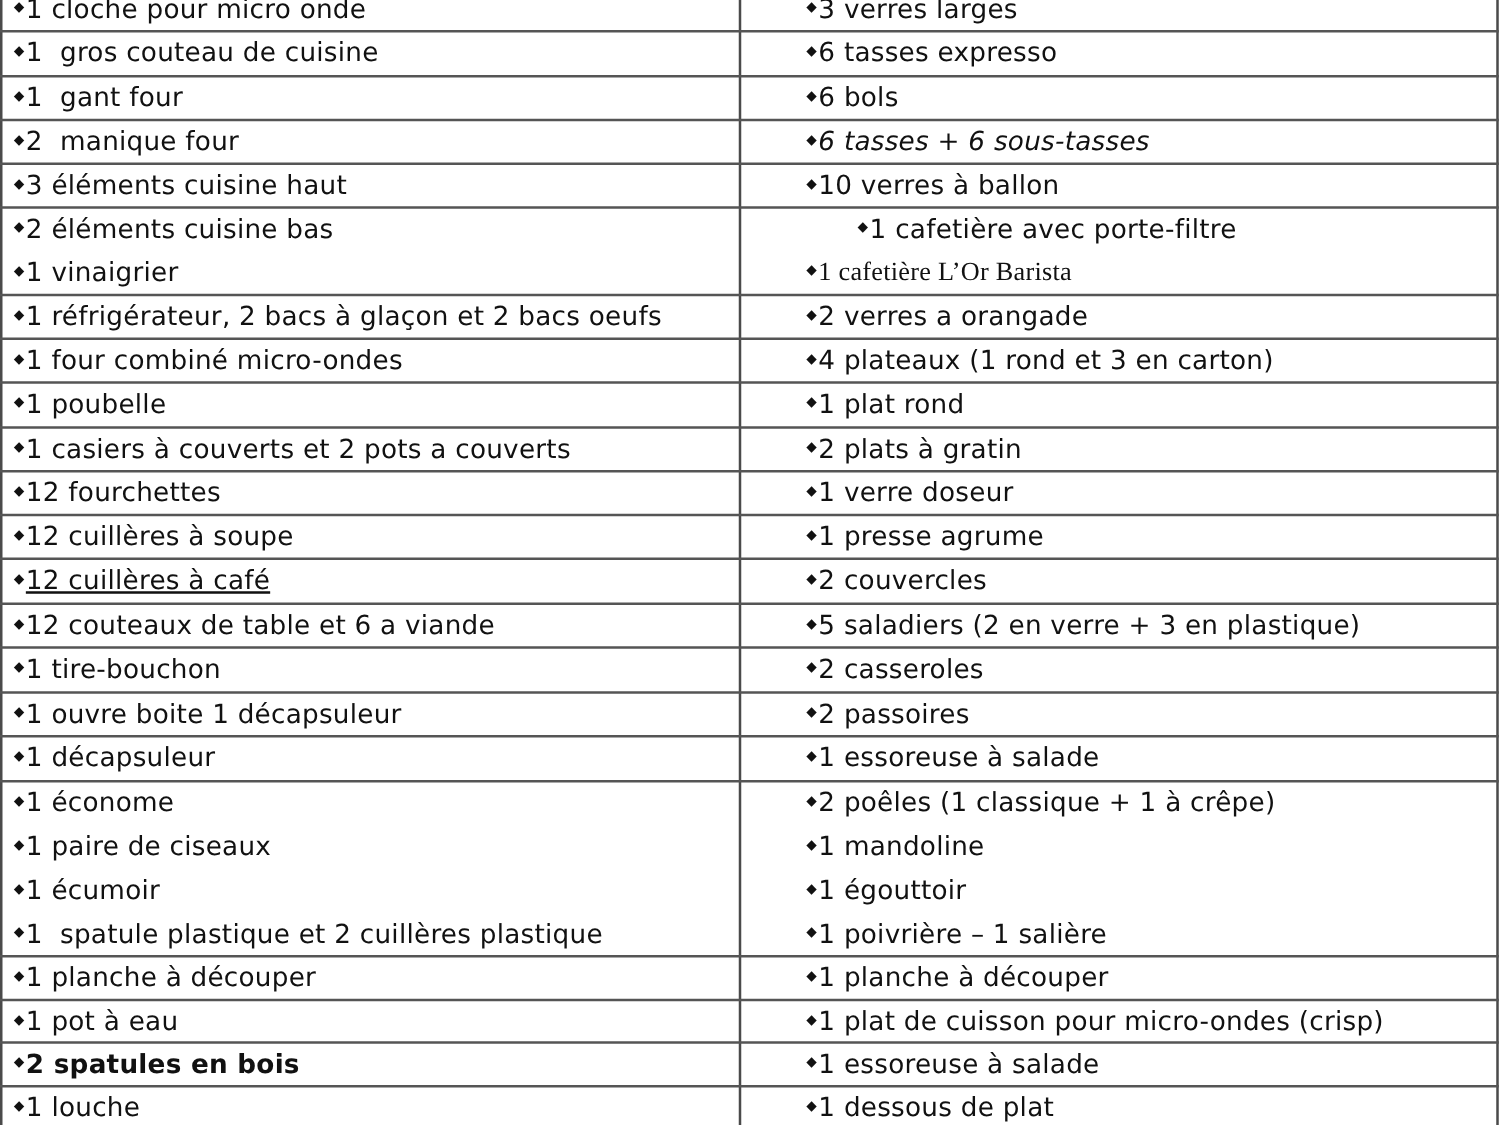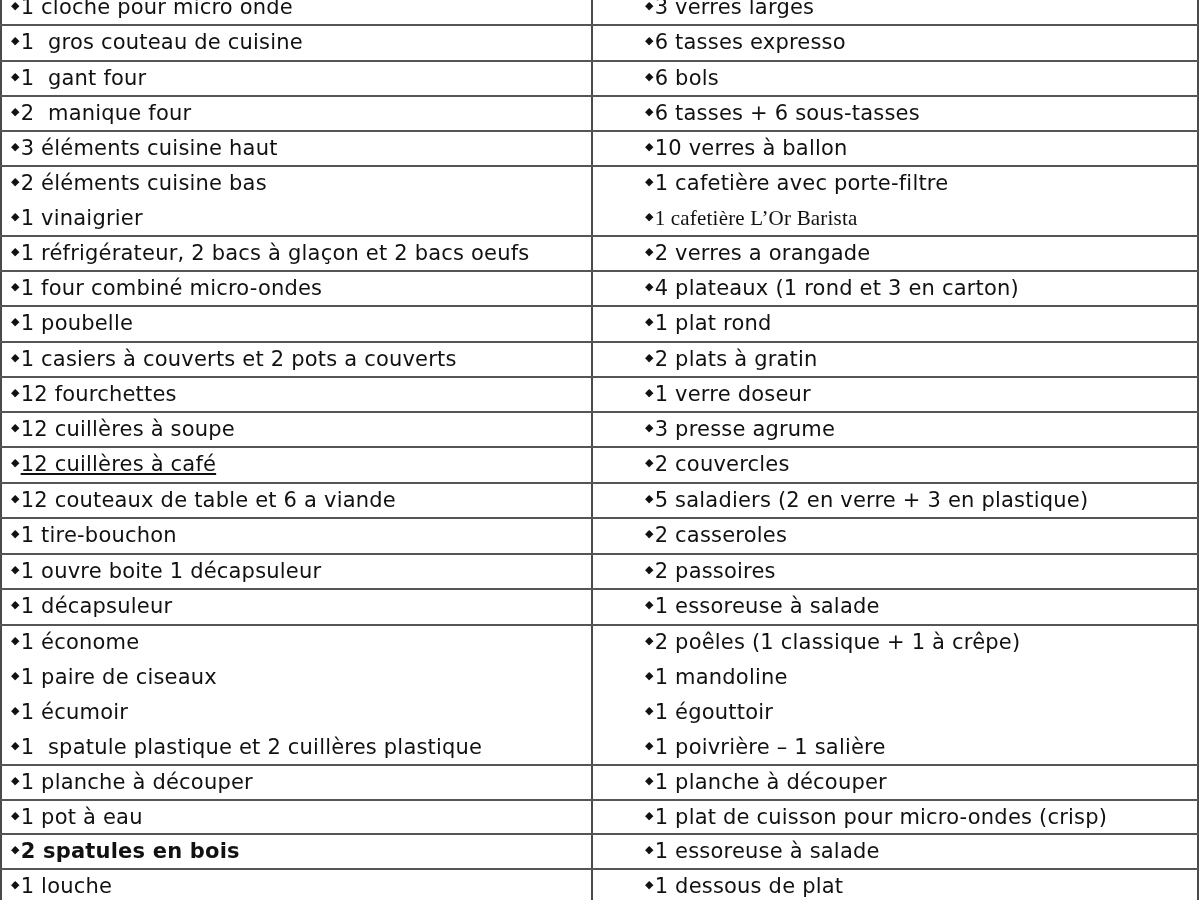--- a/index.html
+++ b/index.html
@@ -156,46 +156,46 @@
     <div class="cell" style="top: -10px; left: 645px; width: 540px;">
       <div class="line" style="top: -2px;"><span class="bullet">◆</span><span>3 verres larges</span></div>
     </div>
     <div class="cell" style="top: 25px; left: 645px; width: 540px;">
       <div class="line" style="top: -2px;"><span class="bullet">◆</span><span>6 tasses expresso</span></div>
     </div>
     <div class="cell" style="top: 61px; left: 645px; width: 540px;">
       <div class="line" style="top: -2px;"><span class="bullet">◆</span><span>6 bols</span></div>
     </div>
     <div class="cell" style="top: 96px; left: 645px; width: 540px;">
-      <div class="line" style="top: -2px;"><span class="bullet">◆</span><span>6 tasses + 6 sous-tasses</span></div>
+      <div class="line" style="top: -2px; font-style: italic;"><span class="bullet">◆</span><span>6 tasses + 6 sous-tasses</span></div>
     </div>
     <div class="cell" style="top: 131px; left: 645px; width: 540px;">
       <div class="line" style="top: -2px;"><span class="bullet">◆</span><span>10 verres à ballon</span></div>
     </div>
     <div class="cell" style="top: 166px; left: 645px; width: 540px;">
-      <div class="line" style="top: -2px;"><span class="bullet">◆</span><span>1 cafetière avec porte-filtre</span></div>
+      <div class="line" style="top: -2px; margin-left: 41px;"><span class="bullet">◆</span><span>1 cafetière avec porte-filtre</span></div>
       <div class="line" style="top: 33px; font-family: Liberation Serif, serif;"><span class="bullet">◆</span><span>1 cafetière L’Or Barista</span></div>
     </div>
     <div class="cell" style="top: 236px; left: 645px; width: 540px;">
       <div class="line" style="top: -2px;"><span class="bullet">◆</span><span>2 verres a orangade</span></div>
     </div>
     <div class="cell" style="top: 271px; left: 645px; width: 540px;">
       <div class="line" style="top: -2px;"><span class="bullet">◆</span><span>4 plateaux (1 rond et 3 en carton)</span></div>
     </div>
     <div class="cell" style="top: 306px; left: 645px; width: 540px;">
       <div class="line" style="top: -2px;"><span class="bullet">◆</span><span>1 plat rond</span></div>
     </div>
     <div class="cell" style="top: 342px; left: 645px; width: 540px;">
       <div class="line" style="top: -2px;"><span class="bullet">◆</span><span>2 plats à gratin</span></div>
     </div>
     <div class="cell" style="top: 377px; left: 645px; width: 540px;">
       <div class="line" style="top: -2px; text-align: center;"><span class="bullet">◆</span><span>1 verre doseur</span></div>
     </div>
     <div class="cell" style="top: 412px; left: 645px; width: 540px;">
-      <div class="line" style="top: -2px;"><span class="bullet">◆</span><span>3 presse agrume</span></div>
+      <div class="line" style="top: -2px;"><span class="bullet">◆</span><span>1 presse agrume</span></div>
     </div>
     <div class="cell" style="top: 447px; left: 645px; width: 540px;">
       <div class="line" style="top: -2px;"><span class="bullet">◆</span><span>2 couvercles</span></div>
     </div>
     <div class="cell" style="top: 483px; left: 645px; width: 540px;">
       <div class="line" style="top: -2px;"><span class="bullet">◆</span><span>5 saladiers (2 en verre + 3 en plastique)</span></div>
     </div>
     <div class="cell" style="top: 518px; left: 645px; width: 540px;">
       <div class="line" style="top: -2px;"><span class="bullet">◆</span><span>2 casseroles</span></div>
     </div>

